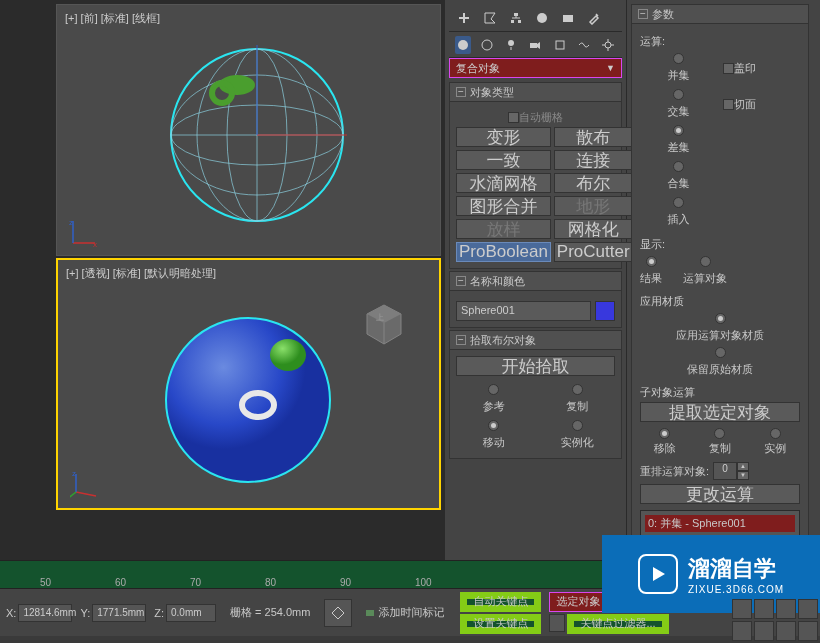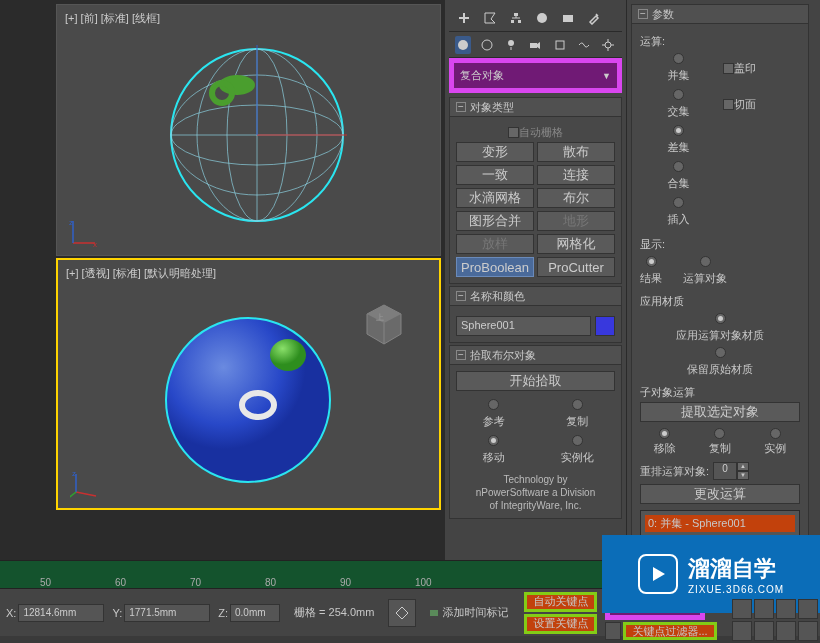--- a/index.html
+++ b/index.html
@@ -17,30 +17,30 @@
 .right-panels { flex: 1; display: flex; background: #444; }
 .panel-col { padding: 4px; }
 .panel-col.left { width: 182px; border-right: 1px solid #2a2a2a; }
 .panel-col.right { width: 186px; }
 
 .top-icons { display: flex; gap: 8px; padding: 4px 6px; border-bottom: 1px solid #2a2a2a; height: 28px; align-items: center; }
 .top-icons.second { height: 26px; }
 .icon-btn { width: 18px; height: 18px; display: flex; align-items: center; justify-content: center; cursor: pointer; }
 .icon-btn.active { background: #3a5a8a; border-radius: 2px; }
 
-.dropdown { background: #701a75; border: 5px solid #d946ef; color: #ccc; padding: 2px 6px; width: 100%; height: 35px; display: flex; justify-content: space-between; align-items: center; margin-bottom: 4px; }
+.dropdown { background: #7f1d1d; border: 1px solid #d946ef; color: #ccc; padding: 2px 6px; width: 100%; height: 20px; display: flex; justify-content: space-between; align-items: center; margin-bottom: 4px; }
 .dropdown .arrow { font-size: 9px; }
 
 .rollout { margin-bottom: 2px; }
 .rollout-header { background: #505050; padding: 3px 6px; display: flex; align-items: center; gap: 4px; border: 1px solid #333; height: 20px; }
 .rollout-header .minus { width: 10px; height: 10px; border: 1px solid #888; display: flex; align-items: center; justify-content: center; font-size: 10px; line-height: 1; }
 .rollout-body { background: #484848; border: 1px solid #333; border-top: none; padding: 6px; }
 
 .btn-grid { display: grid; grid-template-columns: 1fr 1fr; gap: 3px; }
-.btn { background: #5a5a5a; border: 1px solid #333; color: #ccc; text-align: center; padding: 3px 2px; height: 20px; display: flex; align-items: center; justify-content: center; cursor: pointer; font-size: 13px; }
+.btn { background: #5a5a5a; border: 1px solid #333; color: #ccc; text-align: center; padding: 3px 2px; height: 20px; display: flex; align-items: center; justify-content: center; cursor: pointer; font-size: 17px; }
 .btn.disabled { color: #777; }
 .btn.highlight { background: #4a6a9a; border: 1px solid #6a8aba; }
 .btn.wide { grid-column: 1 / 3; }
 
 .checkbox-row { display: flex; align-items: center; padding: 2px 0; justify-content: center; }
 .checkbox { width: 11px; height: 11px; background: #666; border: 1px solid #333; }
 
 .input-row { display: flex; align-items: center; gap: 4px; margin-top: 4px; }
 .text-input { background: #5a5a5a; border: 1px solid #333; color: #ccc; padding: 2px 4px; flex: 1; height: 20px; }
 .color-swatch { width: 20px; height: 20px; background: #3838dd; border: 1px solid #333; }
@@ -48,29 +48,29 @@
 .radio-row { display: flex; align-items: center; gap: 4px; padding: 2px 0; flex-direction: column; }
 .radio { width: 11px; height: 11px; border-radius: 50%; background: #666; border: 1px solid #333; position: relative; }
 .radio.checked::after { content: ''; position: absolute; top: 2px; left: 2px; width: 5px; height: 5px; background: #ccc; border-radius: 50%; }
 .radio-grid { display: grid; grid-template-columns: 1fr 1fr; gap: 2px 8px; margin-top: 4px; }
 
 .section-label { color: #ccc; margin: 4px 0 2px 0; }
 
 .credit { text-align: center; font-size: 10px; color: #bbb; margin-top: 6px; line-height: 1.3; }
 
 .listbox { background: #555; border: 1px solid #2a2a2a; height: 52px; padding: 4px; margin-top: 6px; }
-.listbox-item { background: #c2410c; padding: 1px 3px; }
+.listbox-item { background: #7f1d1d; padding: 1px 3px; }
 
 .ruler { height: 28px; background: #14532d; border-top: 1px solid #222; display: flex; align-items: flex-end; padding: 0 20px; position: relative; }
 .ruler-tick { position: absolute; bottom: 0; font-size: 10px; color: #aaa; }
 
 .status-bar { height: 48px; background: #444; border-top: 1px solid #222; display: flex; align-items: center; padding: 0 6px; gap: 8px; }
 .coord { display: flex; align-items: center; gap: 2px; }
-.coord-input { background: #555; border: 1px solid #333; color: #ccc; padding: 2px 4px; width: 86px; height: 18px; font-size: 10px; }
-.status-btn { background: #c2410c; border: 3px solid #84cc16; padding: 3px 6px; height: 20px; display: flex; align-items: center; font-size: 11px; }
+.coord-input { background: #555; border: 1px solid #333; color: #ccc; padding: 2px 4px; width: 54px; height: 18px; font-size: 10px; }
+.status-btn { background: #14532d; border: 7px solid #84cc16; padding: 3px 6px; height: 20px; display: flex; align-items: center; font-size: 11px; }
 
 .watermark { position: absolute; right: 0; bottom: 30px; width: 218px; height: 78px; background: #0b6db8; display: flex; align-items: center; justify-content: center; gap: 10px; color: #fff; }
 .watermark .play { width: 40px; height: 40px; border: 2px solid #fff; border-radius: 8px; display: flex; align-items: center; justify-content: center; }
 .watermark .text-block { display: flex; flex-direction: column; }
 .watermark .cn { font-size: 22px; font-weight: bold; }
 .watermark .url { font-size: 10px; letter-spacing: 1px; }
 
 .spinner-row { display: flex; align-items: center; gap: 4px; margin: 4px 0; }
 .spinner { display: flex; }
 .spinner-input { background: #555; border: 1px solid #333; width: 24px; height: 18px; color: #ccc; text-align: center; font-size: 10px; }
@@ -293,21 +293,20 @@
               </div>
             <div class="radio-row">
                 <div class="radio checked"></div>
                 <span>移动</span>
               </div>
             <div class="radio-row">
                 <div class="radio"></div>
                 <span>实例化</span>
               </div>
           </div>
-          <div class="credit">Technology by<br>nPowerSoftware a Division<br>of IntegrityWare, Inc.</div>
         </div>
       </div>
     </div>
 
     <div class="panel-col right">
       <div class="rollout">
         <div class="rollout-header">
           <div class="minus">−</div>
           <span>参数</span>
         </div>

